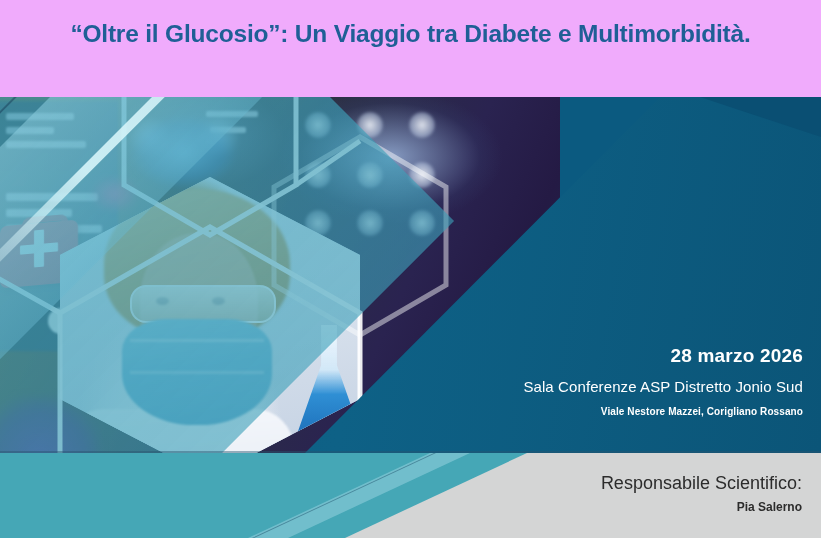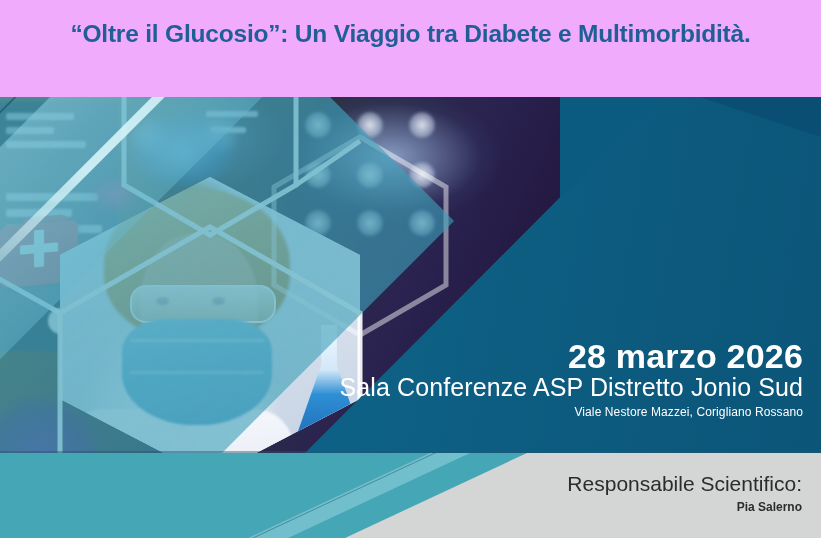--- a/index.html
+++ b/index.html
@@ -365,49 +365,49 @@
   .event-info {
     position: absolute;
     right: 18px;
     top: 340px;
     width: 560px;
     text-align: right;
     z-index: 35;
     color: #ffffff;
   }
   .event-date {
-    font-size: 34px;
+    font-size: 19px;
     font-weight: bold;
     letter-spacing: 0.2px;
     line-height: 32px;
   }
   .event-venue {
-    font-size: 25px;
+    font-size: 15px;
     font-weight: normal;
     line-height: 30px;
     letter-spacing: 0.1px;
   }
   .event-address {
-    font-size: 12px;
-    font-weight: normal;
+    font-size: 10px;
+    font-weight: bold;
     line-height: 20px;
     letter-spacing: 0.1px;
   }
 
   .credits {
     position: absolute;
     right: 19px;
     top: 472px;
     width: 420px;
     text-align: right;
     z-index: 35;
     color: #2c2c2c;
   }
   .credits-label {
-    font-size: 21px;
+    font-size: 18px;
     line-height: 23px;
   }
   .credits-name {
     font-size: 12px;
     font-weight: bold;
     line-height: 24px;
   }
 </style>
 </head>
 <body>

